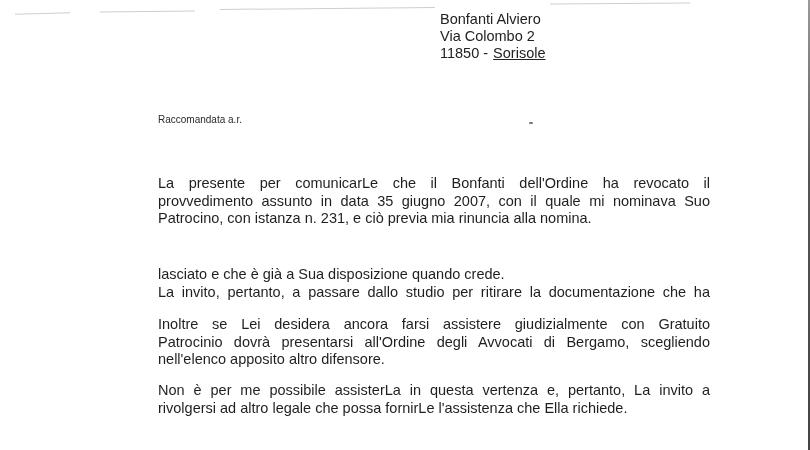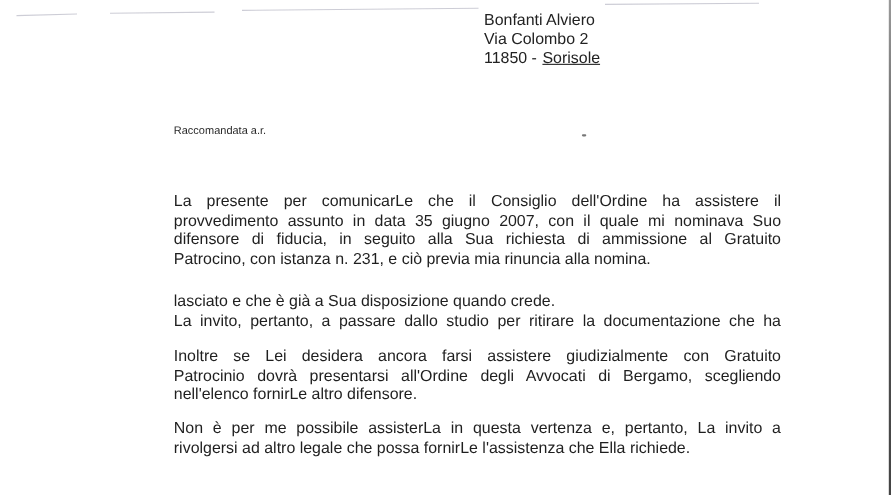--- a/index.html
+++ b/index.html
@@ -101,35 +101,34 @@
   <div class="addr addr-name">Bonfanti Alviero</div>
   <div class="addr addr-street">Via Colombo 2</div>
   <div class="addr addr-city">
     <span>11850 -</span><span class="city">Sorisole</span>
   </div>
 
   <div class="raccomandata">Raccomandata a.r.</div>
   <div class="speck" style="left:529px; top:122px;"></div>
 
   <div class="para p1">
-    <span class="line">La presente per comunicarLe che il Consiglio dell'Ordine  ha assistere il</span>
+    <span class="line">La presente per comunicarLe che il Bonfanti dell'Ordine  ha revocato il</span>
     <span class="line">provvedimento assunto in data 35 giugno 2007,  con il quale  mi nominava Suo</span>
-    <span class="line">difensore di fiducia,  in seguito alla Sua richiesta di ammissione al Gratuito</span>
     <span class="line last">Patrocino, con istanza n. 231, e ciò previa mia rinuncia alla nomina.</span>
   </div>
 
   <div class="para p2">
     <span class="line last">lasciato e che è già a Sua disposizione quando crede.</span>
     <span class="line">La invito, pertanto, a passare dallo studio per ritirare la documentazione che ha</span>
   </div>
 
   <div class="para p3">
     <span class="line">Inoltre se Lei desidera  ancora farsi assistere giudizialmente con Gratuito</span>
     <span class="line">Patrocinio dovrà presentarsi all'Ordine degli Avvocati di Bergamo, scegliendo</span>
-    <span class="line last">nell'elenco  fornirLe altro difensore.</span>
+    <span class="line last">nell'elenco  apposito altro difensore.</span>
   </div>
 
   <div class="para p4">
     <span class="line">Non è per me possibile assisterLa in questa vertenza e, pertanto, La invito a</span>
     <span class="line last">rivolgersi ad altro legale che possa fornirLe l'assistenza che Ella richiede.</span>
   </div>
 
 </div>
 
 </body></html>

